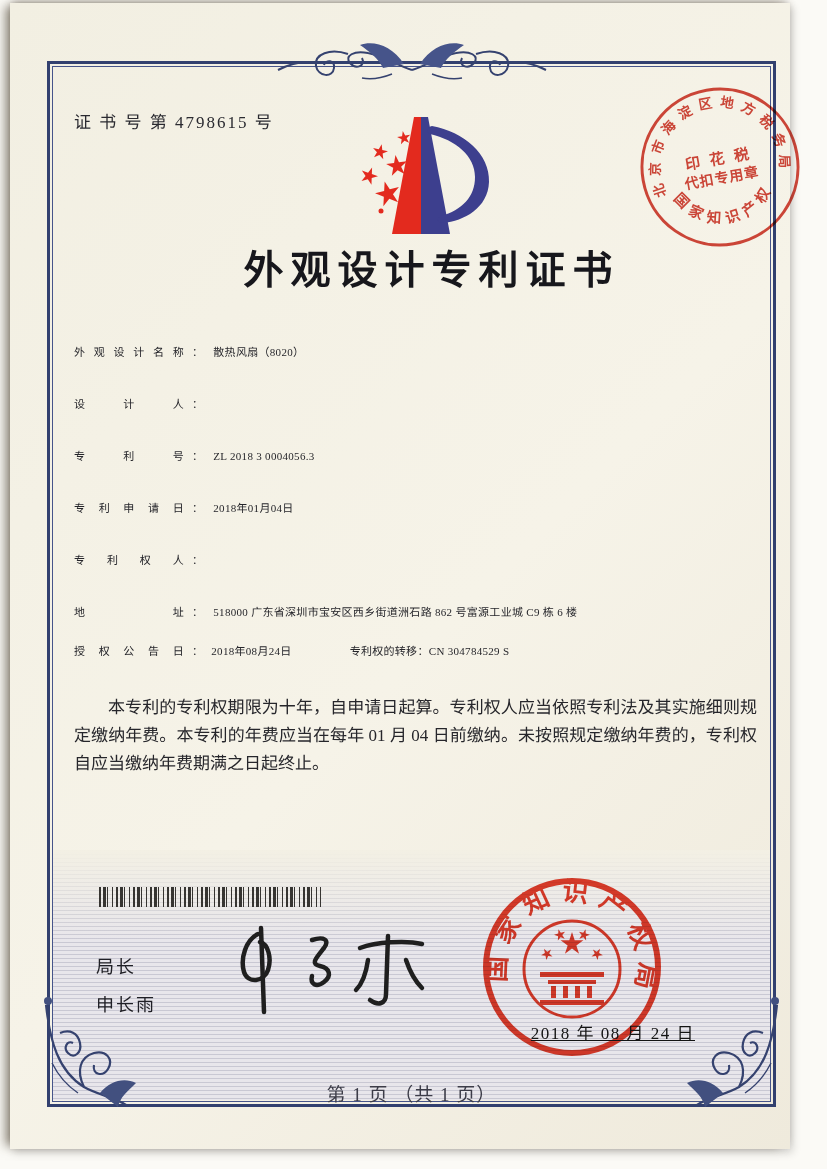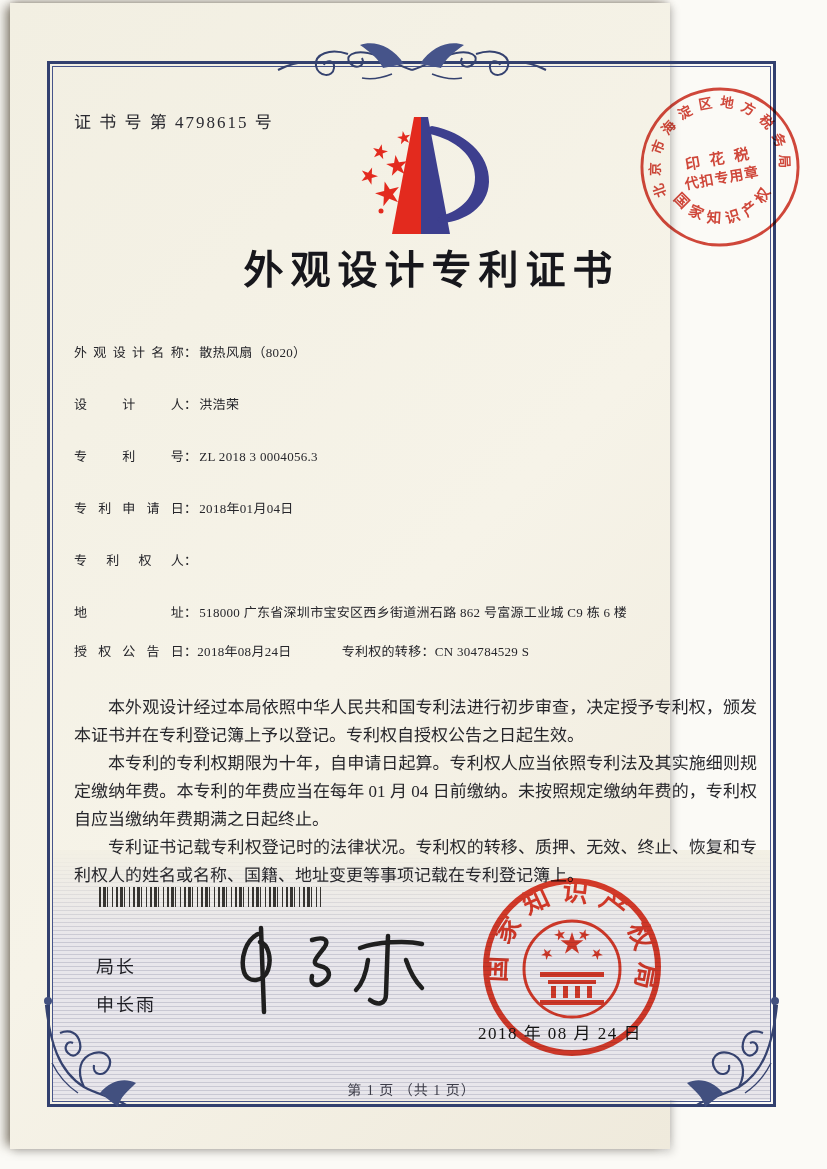--- a/index.html
+++ b/index.html
@@ -1,48 +1,48 @@
 <!DOCTYPE html>
 <html lang="zh-CN"><head>
 <meta charset="utf-8">
 <style>
   html,body{margin:0;padding:0;width:827px;height:1169px;background:#fbfaf6;overflow:hidden;}
   body{font-family:"Liberation Serif","DejaVu Serif",serif;-webkit-font-smoothing:antialiased;}
-  .paper{position:absolute;left:10px;top:3px;width:660px;height:1146px;
+  .paper{position:absolute;left:10px;top:3px;width:780px;height:1146px;
     background:linear-gradient(135deg,#f2efe2 0%,#f6f3e8 55%,#efeadc 100%);
     box-shadow:-8px 0 10px -3px rgba(70,58,40,.55), 0 -4px 8px -3px rgba(70,58,40,.45), 3px 4px 8px rgba(0,0,0,.15);}
   .frame{position:absolute;left:37px;top:58px;width:729px;height:1046px;border:3px solid #32406f;box-sizing:border-box;}
   .frame::before{content:"";position:absolute;inset:2px;border:1px solid #46548a;pointer-events:none;z-index:3;}
   .band{position:absolute;left:3px;right:3px;bottom:4px;height:250px;z-index:0;
     background:repeating-linear-gradient(180deg,#c9c8d3 0px,#c9c8d3 1px,#e8e6eb 1px,#e8e6eb 4px);}
   .band-fade{position:absolute;left:0;right:0;top:0;height:90px;
     background:linear-gradient(180deg,#f3f0e4 0%,rgba(243,240,228,0) 100%);}
   .cert-no{position:absolute;left:24px;top:44px;font-size:17px;letter-spacing:2px;color:#2a2a30;z-index:4;}
   .logo{position:absolute;left:290px;top:50px;z-index:4;}
   .tax-stamp{position:absolute;left:585px;top:18px;z-index:5;mix-blend-mode:multiply;opacity:.92;}
   .title{position:absolute;left:0;right:0;top:174px;text-align:center;font-size:40px;font-weight:bold;
     letter-spacing:7px;color:#17171c;font-family:"Liberation Sans","DejaVu Sans",sans-serif;z-index:4;margin-left:40px;}
   .fields{position:absolute;left:24px;right:30px;top:276px;color:#26262b;z-index:4;}
-  .row{display:flex;align-items:flex-end;font-size:13px;line-height:25px;margin-bottom:27px;letter-spacing:.3px;}
+  .row{display:flex;align-items:flex-end;font-size:11px;line-height:25px;margin-bottom:27px;letter-spacing:.3px;gap:8px;}
   .row-addr{margin-bottom:14px;}
   .flabel{display:inline-block;width:110px;text-align:justify;text-align-last:justify;flex:none;}
   .colon{flex:none;}
   .fval{flex:1;padding-left:2px;}
   .grant2{margin-left:50px;white-space:nowrap;}
   .body-text{position:absolute;left:24px;right:16px;top:630px;font-size:17px;line-height:28px;
     text-align:justify;color:#26262b;z-index:4;}
   .body-text p{margin:0;text-indent:2em;}
   .barcode{position:absolute;left:49px;top:823px;width:222px;height:20px;z-index:4;opacity:.9;
     background:repeating-linear-gradient(90deg,#23211e 0 2px,transparent 2px 4px,#23211e 4px 7px,transparent 7px 8px,#23211e 8px 9px,transparent 9px 13px,#23211e 13px 14px,transparent 14px 17px);}
   .bureau{position:absolute;left:46px;top:884px;font-size:18px;line-height:38px;color:#202026;z-index:5;letter-spacing:2px;}
   .signature{position:absolute;left:170px;top:856px;z-index:5;}
   .seal{position:absolute;left:427px;top:808px;z-index:5;mix-blend-mode:multiply;opacity:.95;}
-  .seal-date{position:absolute;left:412px;top:955px;width:196px;text-align:center;font-size:17px;
-    letter-spacing:1.5px;color:#141414;z-index:6;}
-  .footer{position:absolute;left:0;right:0;top:1015px;text-align:center;font-size:14px;letter-spacing:1px;color:#3c3c48;z-index:5;}
+  .seal-date{position:absolute;left:449px;top:955px;width:196px;text-align:right;font-size:17px;
+    letter-spacing:1.5px;color:#141414;z-index:6;text-decoration:underline;}
+  .footer{position:absolute;left:0;right:0;top:1015px;text-align:center;font-size:19px;letter-spacing:1px;color:#3c3c48;z-index:5;}
   .top-ornament{position:absolute;left:50%;top:-34px;transform:translateX(-50%);z-index:4;}
   .corner{position:absolute;bottom:-9px;z-index:4;}
   .corner-left{left:-10px;}
   .corner-right{right:-10px;transform:scaleX(-1);}
 </style>
 </head>
 <body>
 
 <div class="paper">
   <div class="frame">
@@ -125,21 +125,20 @@
 
     <div class="fields">
       <div class="row">
         <span class="flabel">外观设计名称</span>
           <span class="colon">：</span>
         <span class="fval">散热风扇（8020）</span>
       </div>
       <div class="row">
         <span class="flabel">设计人</span>
           <span class="colon">：</span>
-        <span class="fval">洪浩荣</span>
       </div>
       <div class="row">
         <span class="flabel">专利号</span>
           <span class="colon">：</span>
         <span class="fval">ZL 2018 3 0004056.3</span>
       </div>
       <div class="row">
         <span class="flabel">专利申请日</span>
           <span class="colon">：</span>
         <span class="fval">2018年01月04日</span>
@@ -155,23 +154,21 @@
       </div>
       <div class="row">
         <span class="flabel">授权公告日</span>
           <span class="colon">：</span>
         <span>2018年08月24日</span>
         <span class="grant2"><span>专利权的转移</span><span>：</span><span>CN 304784529 S</span></span>
       </div>
     </div>
 
     <div class="body-text">
-      <p>本外观设计经过本局依照中华人民共和国专利法进行初步审查，决定授予专利权，颁发本证书并在专利登记簿上予以登记。专利权自授权公告之日起生效。</p>
       <p>本专利的专利权期限为十年，自申请日起算。专利权人应当依照专利法及其实施细则规定缴纳年费。本专利的年费应当在每年 01 月 04 日前缴纳。未按照规定缴纳年费的，专利权自应当缴纳年费期满之日起终止。</p>
-      <p>专利证书记载专利权登记时的法律状况。专利权的转移、质押、无效、终止、恢复和专利权人的姓名或名称、国籍、地址变更等事项记载在专利登记簿上。</p>
     </div>
 
     <div class="barcode"></div>
 
     <div class="bureau">
       <div>局长</div>
       <div>申长雨</div>
     </div>
 
     <svg class="signature" width="215" height="100" viewBox="0 0 215 100">

